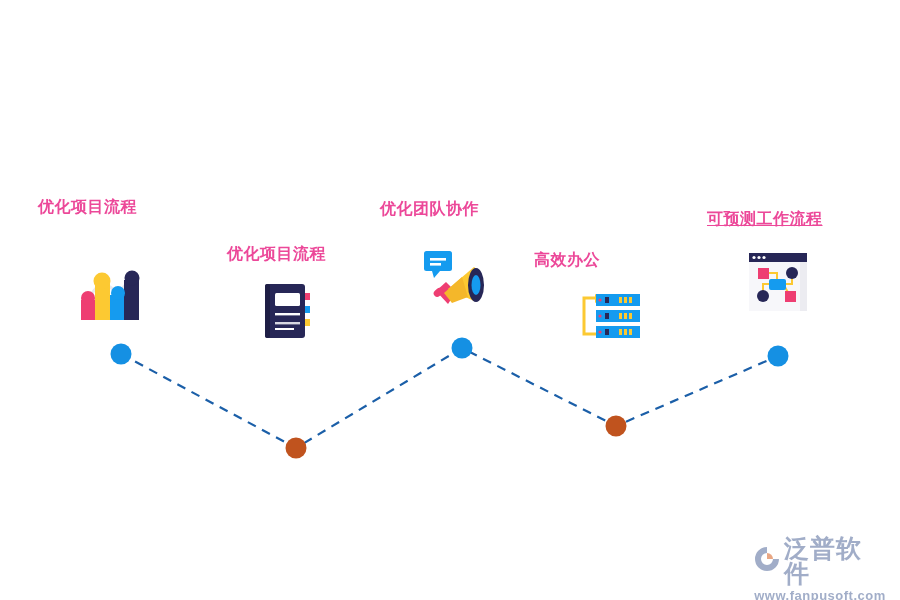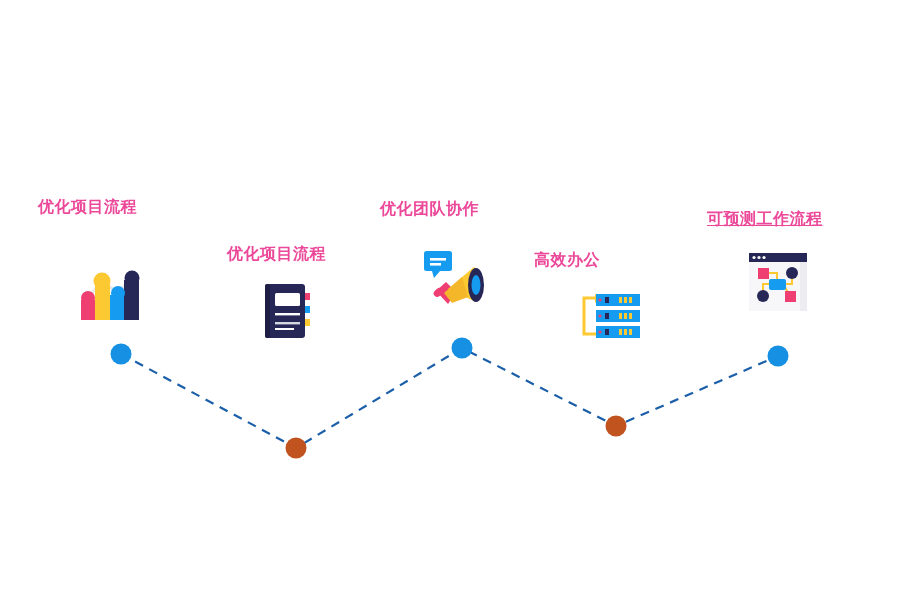--- a/index.html
+++ b/index.html
@@ -224,14 +224,26 @@
       <polyline points="36,34 41,43" fill="none" stroke="#FCC932" stroke-width="2"></polyline>
 
       <rect x="9" y="15" width="11" height="11" fill="#EE3E72"></rect>
       <circle cx="43" cy="20" r="6" fill="#272757"></circle>
       <rect x="20" y="26" width="17" height="11" rx="2" fill="#159BEF"></rect>
       <circle cx="14" cy="43" r="6" fill="#272757"></circle>
       <rect x="36" y="38" width="11" height="11" fill="#EE3E72"></rect>
     </svg>
   </div>
 
+  <div id="watermark">
+    <div class="wm-row">
+      <span>
+        <svg width="26" height="26" viewBox="0 0 26 26" xmlns="http://www.w3.org/2000/svg">
+          <path d="M13,1 A12,12 0 1,0 25,13 L19,13 A6,6 0 1,1 13,7 Z" fill="#9aa7c4"></path>
+          <path d="M13,7 A6,6 0 0,1 19,13 L13,13 Z" fill="#e8a07a"></path>
+        </svg>
+      </span>
+      <span class="wm-text">泛普软件</span>
+    </div>
+    <div class="wm-url">www.fanpusoft.com</div>
+  </div>
 
 </div>
 
 </body></html>

